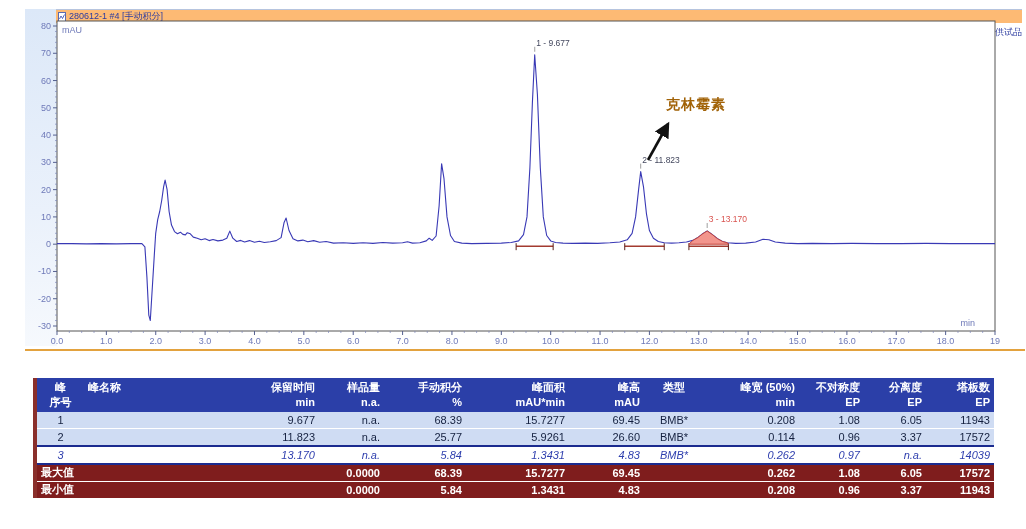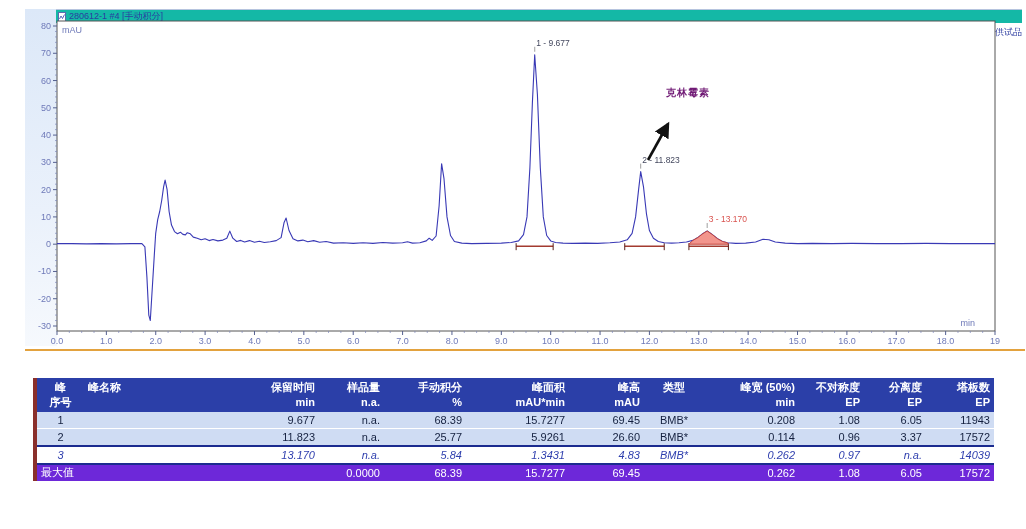--- a/index.html
+++ b/index.html
@@ -1,34 +1,34 @@
 <!DOCTYPE html>
 <html><head>
 <meta charset="utf-8">
 <style>
   html,body{margin:0;padding:0;}
   body{width:1026px;height:529px;background:#fff;font-family:"Liberation Sans",sans-serif;position:relative;overflow:hidden;}
   .chrom-panel{position:absolute;left:0;top:0;width:1026px;height:372px;}
   .axis-strip{position:absolute;left:25px;top:9px;width:32px;height:337px;background:linear-gradient(180deg,#dce8f8 0%,#eaf1fb 60%,#f6f9fd 100%);}
-  .hdr-bar{position:absolute;left:56px;top:9px;width:966px;height:13px;background:#14b8a6;border-top:1px solid #b6c4de;display:flex;align-items:center;font-size:9px;color:#2b3ba0;}
+  .hdr-bar{position:absolute;left:56px;top:9px;width:966px;height:13px;background:#fdba74;border-top:1px solid #b6c4de;display:flex;align-items:center;font-size:9px;color:#2b3ba0;}
   .hdr-left{flex:1;display:flex;align-items:center;gap:3px;padding-left:2px;white-space:nowrap;}
   .hdr-center{flex:0 0 auto;color:#2b3ba0;margin-top:31px;}
   .hdr-right{flex:1;text-align:right;color:#44475a;padding-right:4px;white-space:nowrap;}
   #chart{position:absolute;left:0;top:0;width:1026px;height:372px;}
   #chart text{font-family:"Liberation Sans",sans-serif;}
-  .annot{position:absolute;left:666px;top:86px;font-size:10px;font-weight:bold;color:#701a75;letter-spacing:1px;}
+  .annot{position:absolute;left:666px;top:96px;font-size:14px;font-weight:bold;color:#a16207;letter-spacing:1px;}
   .tablewrap{position:absolute;left:33px;top:378px;width:957px;border-left:4px solid #8a2f2b;}
   table{border-collapse:collapse;width:957px;table-layout:fixed;font-size:11px;}
   th,td{padding:0 4px;white-space:nowrap;overflow:hidden;}
   thead th{background:#2b3fa8;color:#fff;font-weight:bold;vertical-align:top;padding-top:2px;padding-bottom:2px;line-height:1.35;}
   tbody td{height:16px;color:#14203f;}
   tbody tr.r-data{background:#cfdcf3;border-bottom:1px solid #fff;}
   tbody tr.r-italic{background:#fff;color:#2f3fae;font-style:italic;border-top:2px solid #1b2b8f;border-bottom:2px solid #1b2b8f;}
   tbody tr.r-italic td{color:#2f3fae;}
-  tfoot tr{background:#6d28d9;color:#fff;font-weight:normal;}
+  tfoot tr{background:#7f1d1d;color:#fff;font-weight:bold;}
   tfoot td{height:16px;border-top:1px solid rgba(255,255,255,0.18);}
   .ta-l{text-align:left;} .ta-r{text-align:right;} .ta-c{text-align:center;}
 </style>
 </head>
 <body>
 
 <div class="chrom-panel">
   <div class="axis-strip"></div>
   <div class="hdr-bar">
     <span class="hdr-left">
@@ -356,15 +356,28 @@
           <td class="ta-r">0.0000</td>
           <td class="ta-r">68.39</td>
           <td class="ta-r">15.7277</td>
           <td class="ta-r">69.45</td>
           <td class="ta-c"></td>
           <td class="ta-r">0.262</td>
           <td class="ta-r">1.08</td>
           <td class="ta-r">6.05</td>
           <td class="ta-r">17572</td>
         </tr>
+        <tr>
+          <td colspan="2" class="ta-l">最小值</td>
+          <td class="ta-r"></td>
+          <td class="ta-r">0.0000</td>
+          <td class="ta-r">5.84</td>
+          <td class="ta-r">1.3431</td>
+          <td class="ta-r">4.83</td>
+          <td class="ta-c"></td>
+          <td class="ta-r">0.208</td>
+          <td class="ta-r">0.96</td>
+          <td class="ta-r">3.37</td>
+          <td class="ta-r">11943</td>
+        </tr>
       </tfoot>
   </table>
 </div>
 
 </body></html>

